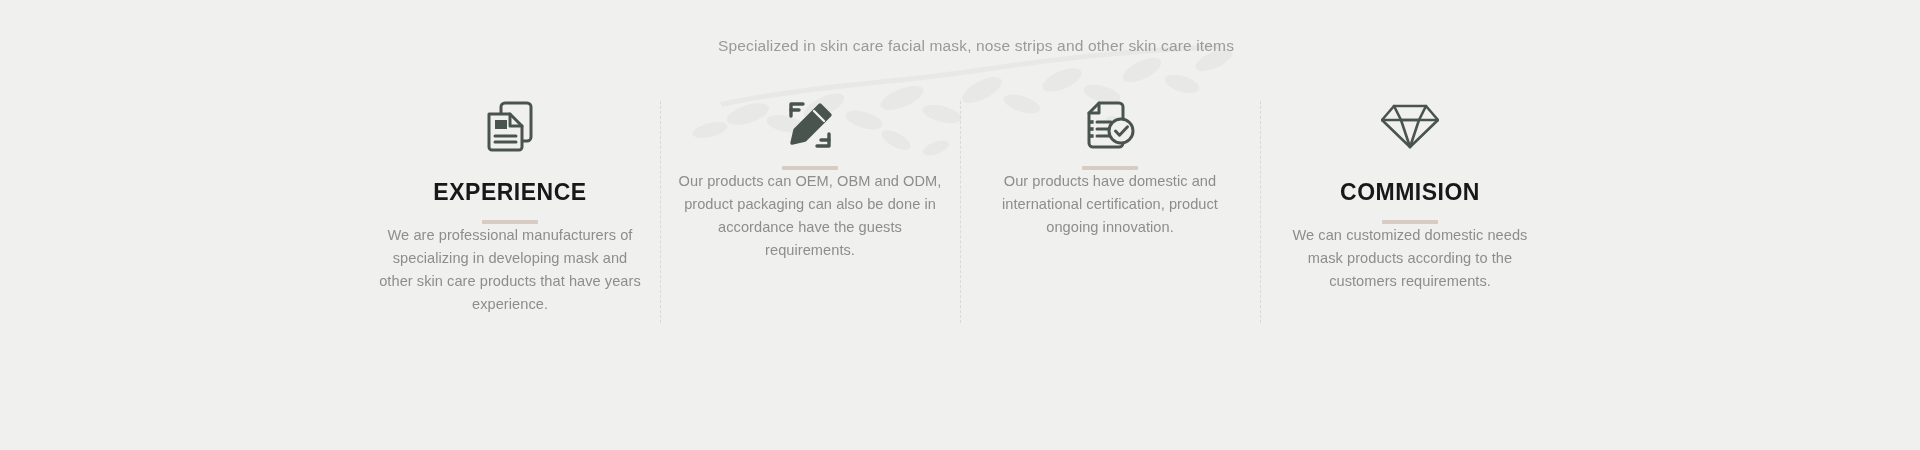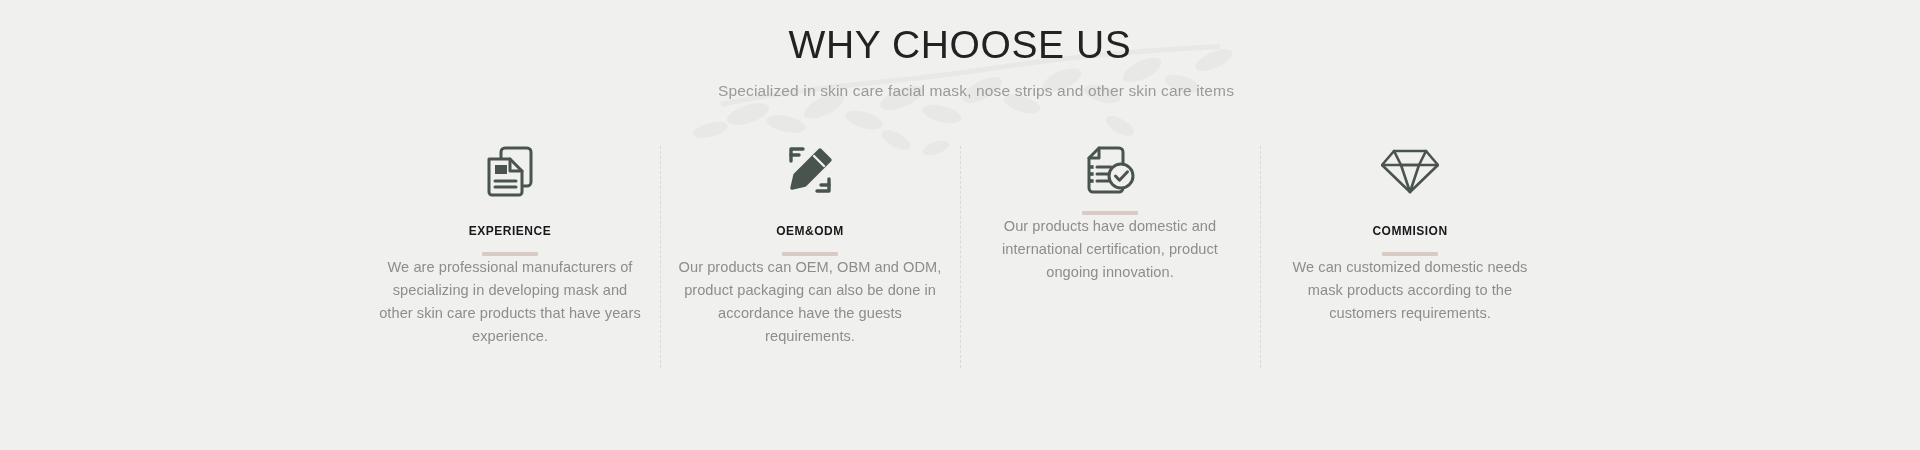--- a/index.html
+++ b/index.html
@@ -88,21 +88,21 @@
   .feature-icon {
     height: 56px;
     display: flex;
     align-items: center;
     justify-content: center;
   }
   .feature-icon svg { display: block; }
 
   .feature-title {
     margin-top: 26px;
-    font-size: 12px;
+    font-size: 23px;
     font-weight: 700;
     letter-spacing: 0.5px;
     color: #18181a;
     line-height: 1.2;
   }
 
   .feature-rule {
     width: 56px;
     height: 4px;
     background: #d8cbc4;
@@ -139,21 +139,20 @@
       <ellipse cx="492" cy="44" rx="18" ry="8" transform="rotate(17 492 44)"></ellipse>
       <ellipse cx="524" cy="20" rx="20" ry="8" transform="rotate(-24 524 20)"></ellipse>
       <ellipse cx="20" cy="90" rx="18" ry="7" transform="rotate(-14 20 90)"></ellipse>
       <ellipse cx="206" cy="100" rx="16" ry="7" transform="rotate(28 206 100)"></ellipse>
       <ellipse cx="246" cy="108" rx="14" ry="6" transform="rotate(-20 246 108)"></ellipse>
       <ellipse cx="430" cy="86" rx="16" ry="7" transform="rotate(30 430 86)"></ellipse>
     </g>
   </svg>
 
   <div id="header">
-    <h1 id="page-title">WHY CHOOSE US</h1>
     <p id="page-subtitle">Specialized in skin care facial mask, nose strips and other skin care items</p>
   </div>
 
   <div id="features">
 
     <div class="feature-card">
       <div class="feature-icon">
         <svg width="54" height="54" viewBox="0 0 54 54" fill="none" stroke="#4a544e" stroke-width="3" stroke-linejoin="round" stroke-linecap="round" xmlns="http://www.w3.org/2000/svg">
           <rect x="18" y="5" width="30" height="38" rx="4"></rect>
           <path d="M6 16 h21 l12 12 v21 a3 3 0 0 1 -3 3 H9 a3 3 0 0 1 -3 -3 Z" fill="#f0f0ef"></path>
@@ -171,21 +170,20 @@
       <div class="feature-icon">
         <svg width="54" height="54" viewBox="0 0 54 54" fill="none" stroke="#4a544e" stroke-width="3.4" stroke-linejoin="round" stroke-linecap="round" xmlns="http://www.w3.org/2000/svg">
           <path d="M20 6 H8 v12"></path>
           <path d="M8 12 h8"></path>
           <path d="M34 48 h12 v-12"></path>
           <path d="M46 42 h-8"></path>
           <path d="M37 7 l10 10 -25 25 -13 3 3 -13 Z" fill="#4a544e" stroke="#4a544e"></path>
           <path d="M31 13 l10 10" stroke="#f0f0ef" stroke-width="2.4"></path>
         </svg>
       </div>
-      <div class="feature-title">OEM&amp;ODM</div>
       <div class="feature-rule"></div>
       <p class="feature-text">Our products can OEM, OBM and ODM, product packaging can also be done in accordance have the guests requirements.</p>
     </div>
 
     <div class="feature-card">
       <div class="feature-icon">
         <svg width="54" height="54" viewBox="0 0 54 54" fill="none" stroke="#4a544e" stroke-width="3" stroke-linejoin="round" stroke-linecap="round" xmlns="http://www.w3.org/2000/svg">
           <path d="M16 5 h20 a4 4 0 0 1 4 4 v36 a4 4 0 0 1 -4 4 H10 a4 4 0 0 1 -4 -4 V15 Z"></path>
           <path d="M16 5 v10 H6"></path>
           <path d="M14 24 h14 M14 31 h14 M14 38 h14"></path>

